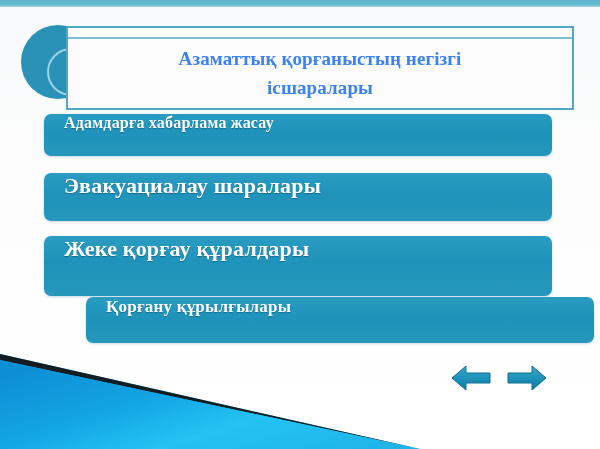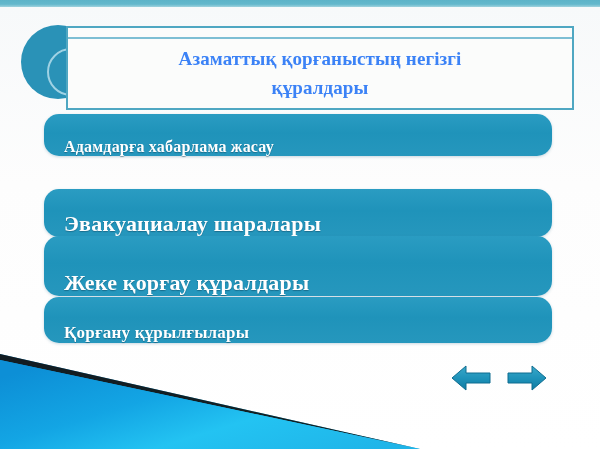--- a/index.html
+++ b/index.html
@@ -99,39 +99,39 @@
     position: absolute;
     left: 0; top: 0;
     width: 600px;
     height: 442px;
     z-index: 4;
   }
   .bar {
     position: absolute;
     left: 44px;
     width: 508px;
-    border-radius: 15px;
+    border-radius: 7px;
     background: linear-gradient(to bottom, #2a9cc2 0%, #1f93ba 45%, #2697bd 100%);
     box-shadow: 0 1px 3px rgba(60,120,150,0.28);
     display: flex;
-    align-items: flex-end;
+    align-items: flex-start;
     box-sizing: border-box;
     padding-left: 20px;
   }
   .bar-label {
     font-family: "Liberation Serif", "DejaVu Serif", serif;
     font-weight: bold;
     color: #ffffff;
     text-shadow: 0 1px 1px rgba(10,60,85,0.45);
     letter-spacing: 0.2px;
   }
   .bar-1 { top: 114px; height: 42px; }
-  .bar-2 { top: 173px; height: 48px; margin-top: 16px; }
+  .bar-2 { top: 173px; height: 48px; }
   .bar-3 { top: 236px; height: 60px; }
-  .bar-4 { top: 297px; height: 46px; }
+  .bar-4 { top: 297px; height: 46px; margin-left: 42px; }
 
   .bar-1 .bar-label { font-size: 16px; }
   .bar-2 .bar-label { font-size: 22px; }
   .bar-3 .bar-label { font-size: 22px; }
   .bar-4 .bar-label { font-size: 17px; }
 
   
   .nav {
     position: absolute;
     left: 450px;
@@ -183,21 +183,21 @@
   <div class="top-bar"></div>
 
   <div class="canvas"></div>
 
   <div class="deco-circle"></div>
   <div class="deco-arc"></div>
 
   <div class="title-frame">
     <div class="title-text">
       <div>Азаматтық қорғаныстың негізгі</div>
-      <div>құралдары</div>
+      <div>ісшаралары</div>
     </div>
   </div>
 
   <div class="bars">
 
     <div class="bar bar-1">
       <span class="bar-label">Адамдарға хабарлама жасау</span>
     </div>
 
     <div class="bar bar-2">

